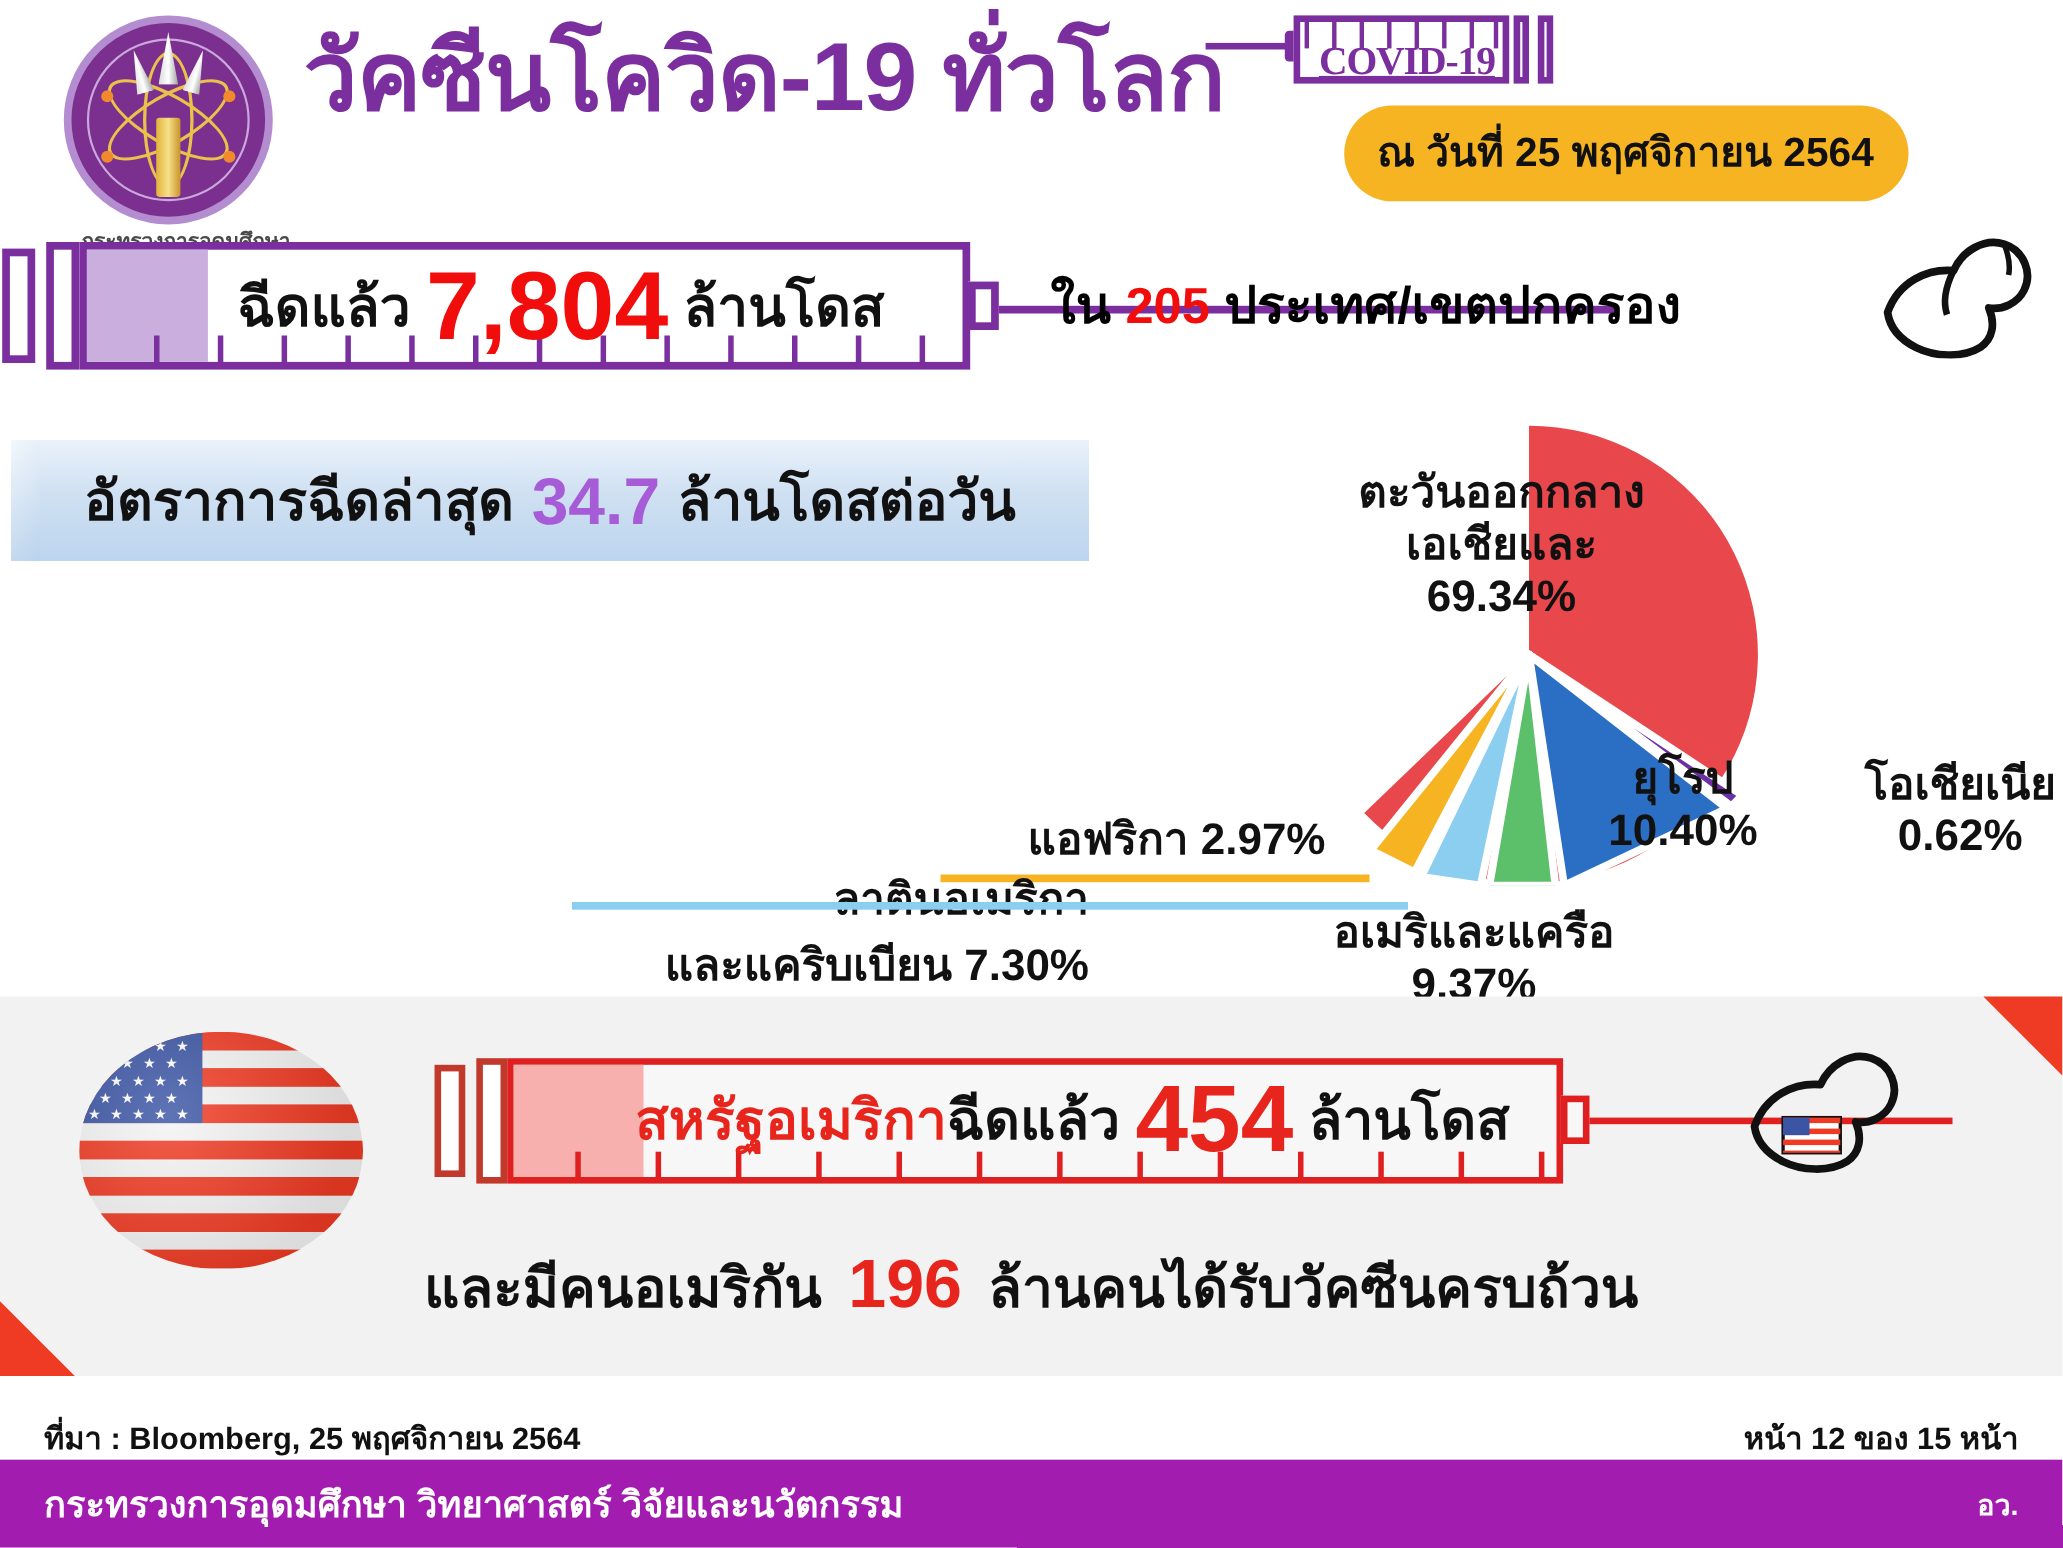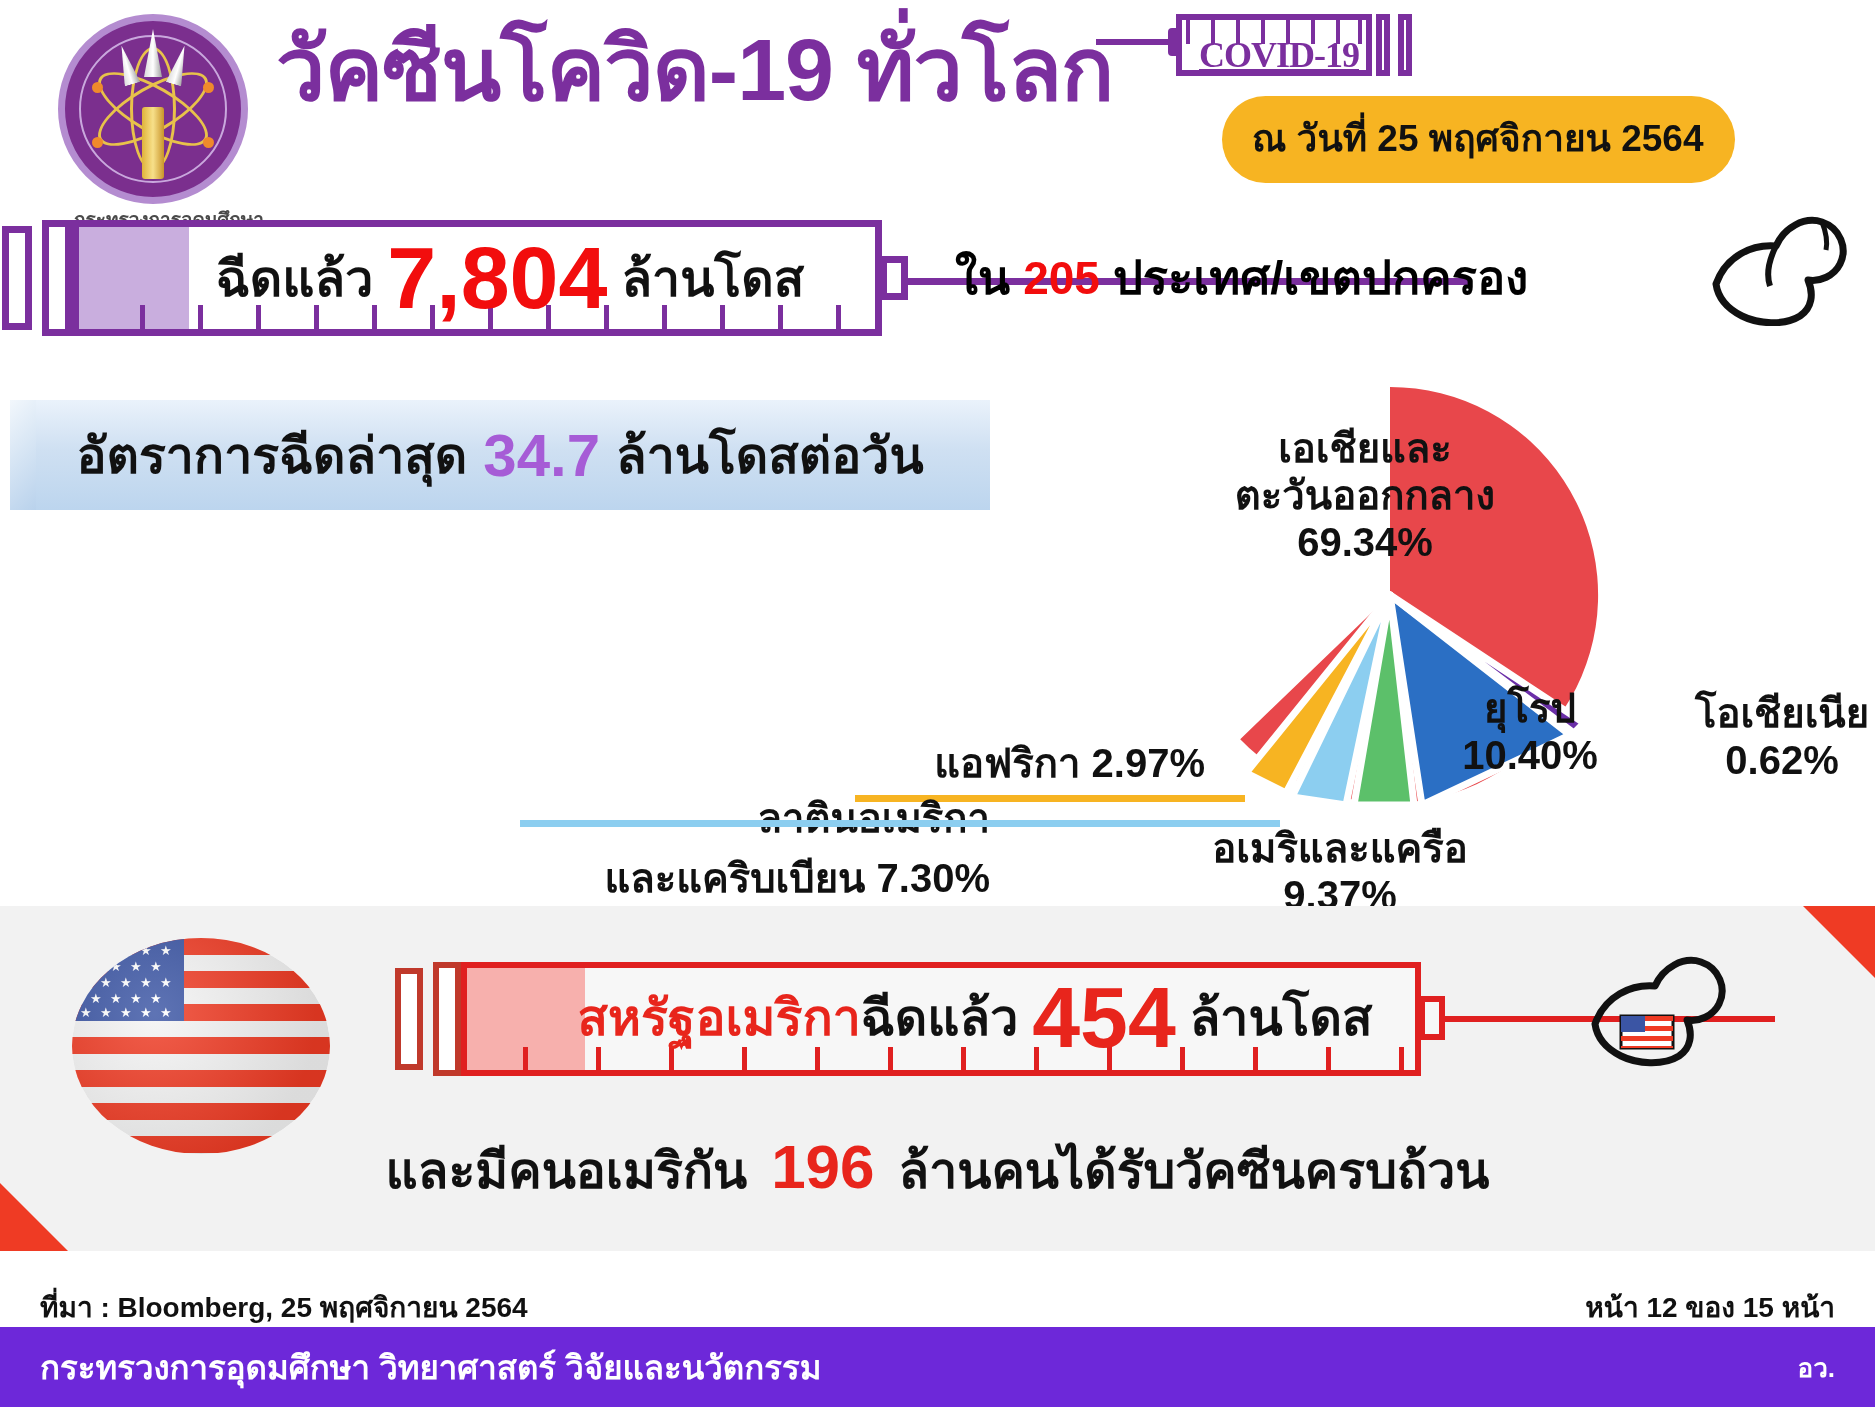--- a/index.html
+++ b/index.html
@@ -151,21 +151,21 @@
 
   #arm2 { position:absolute; left:1585px; top:38px; width:160px; height:125px; }
 
   #us-line2 { position:absolute; left:0; top:225px; width:1875px; text-align:center;
     font-size:50px; font-weight:bold; color:#111; white-space:nowrap; }
   #us-line2 .n { color:#e8251c; font-size:62px; margin:0 10px; }
 
   
   #source { position:absolute; left:40px; top:1285px; font-size:28px; font-weight:bold; color:#111; }
   #pageno { position:absolute; right:40px; top:1285px; font-size:28px; font-weight:bold; color:#111; }
-  #footbar { position:absolute; left:0; bottom:0; width:1875px; height:80px; background:#6d28d9;
+  #footbar { position:absolute; left:0; bottom:0; width:1875px; height:80px; background:#a21caf;
     display:flex; align-items:center; }
   #footbar .left { margin-left:40px; color:#fff; font-size:33px; font-weight:bold; }
   #footbar .right { margin-left:auto; margin-right:40px; color:#fff; font-size:26px; font-weight:bold; }
 </style>
 </head>
 <body>
 
 <div id="logo">
   <div id="logo-seal">
     <div class="innerring"></div>
@@ -271,22 +271,22 @@
       <path fill="#f7b422" d="M250 210 L106 388 L146 408 Z"></path>
       <path fill="#8ccef0" d="M250 210 L152 412 L206 420 Z"></path>
       <path fill="#5cc06a" d="M250 210 L214 420 L274 420 Z"></path>
       <path fill="#2b6fc4" d="M250 210 L282 420 L430 350 Z"></path>
       <path fill="#6b2fa8" d="M250 210 L434 348 L444 338 Z"></path>
     </g>
   </svg>
 </div>
 
 <div class="pie-label" id="lbl-asia">
+  <div>ตะวันออกกลาง</div>
   <div>เอเชียและ</div>
-  <div>ตะวันออกกลาง</div>
   <div>69.34%</div>
 </div>
 
 <div class="pie-label" id="lbl-europe">
   <div>ยุโรป</div>
   <div>10.40%</div>
 </div>
 
 <div class="pie-label" id="lbl-oceania">
   <div>โอเชียเนีย</div>

